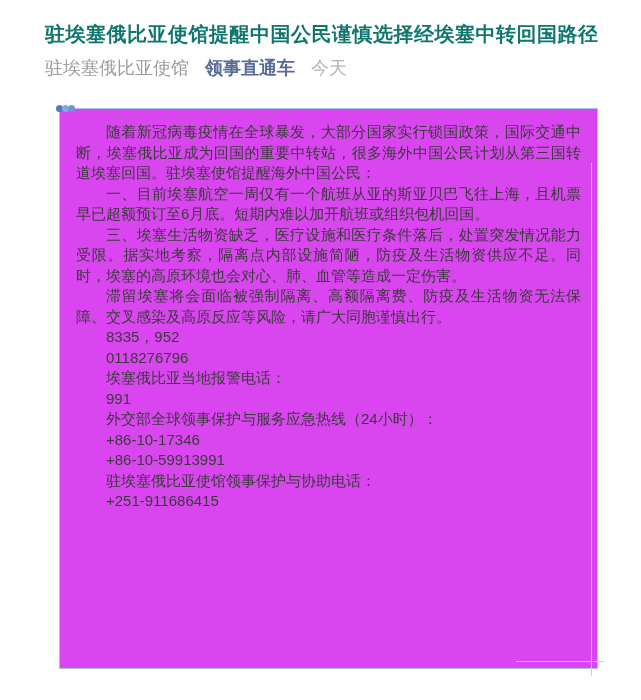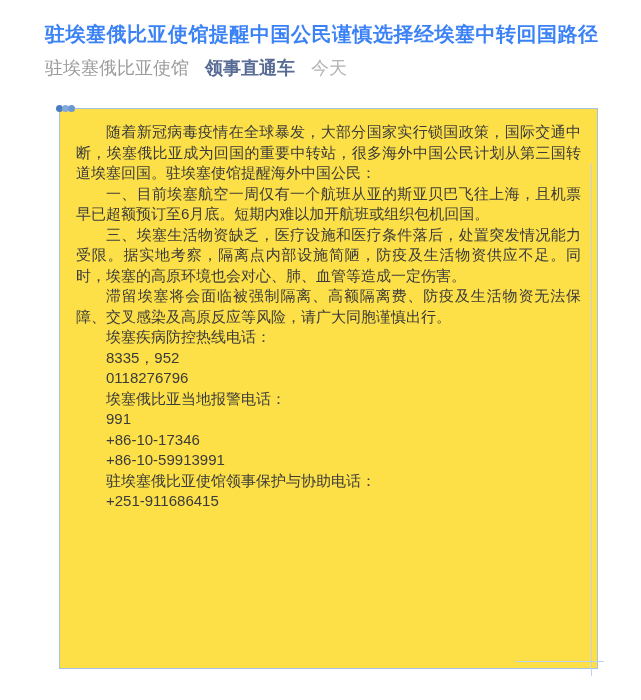--- a/index.html
+++ b/index.html
@@ -10,41 +10,41 @@
     font-family: "Liberation Sans", sans-serif;
     overflow: hidden;
   }
   .page { padding: 20px 40px 0 45px; }
 
   .article-title {
     margin: 0 0 12px 0;
     font-size: 20px;
     line-height: 28px;
     font-weight: 700;
-    color: #3b82f6;
+    color: #0f766e;
     letter-spacing: 0.5px;
   }
 
   .byline {
     font-size: 18px;
     line-height: 17px;
     color: #9c9c9c;
     margin-bottom: 31px;
   }
   .byline .account { color: #9c9c9c; margin-right: 11px; cursor: pointer; }
   .byline .channel { color: #576b95; font-weight: 600; margin-right: 11px; cursor: pointer; }
   .byline .time    { color: #b4b4b4; }
 
   .notice-box {
     position: relative;
     margin-left: 14px;
     width: 539px;
     height: 561px;
     border: 1px solid #a6c1e5;
-    background: #fde047;
+    background: #d946ef;
   }
   .box-content {
     width: 100%; height: 100%;
     padding: 13px 16px 13px 16px;
     overflow: hidden;
   }
 
   .notice-box p, .notice-box .hotline {
     margin: 0;
     font-size: 15px;
@@ -105,25 +105,25 @@
     </div>
     <div class="accent-line-vertical"></div>
     <div class="accent-line-horizontal"></div>
 
     <div class="box-content">
       <p>随着新冠病毒疫情在全球暴发，大部分国家实行锁国政策，国际交通中断，埃塞俄比亚成为回国的重要中转站，很多海外中国公民计划从第三国转道埃塞回国。驻埃塞使馆提醒海外中国公民：</p>
       <p>一、目前埃塞航空一周仅有一个航班从亚的斯亚贝巴飞往上海，且机票早已超额预订至6月底。短期内难以加开航班或组织包机回国。</p>
       <p>三、埃塞生活物资缺乏，医疗设施和医疗条件落后，处置突发情况能力受限。据实地考察，隔离点内部设施简陋，防疫及生活物资供应不足。同时，埃塞的高原环境也会对心、肺、血管等造成一定伤害。</p>
       <p>滞留埃塞将会面临被强制隔离、高额隔离费、防疫及生活物资无法保障、交叉感染及高原反应等风险，请广大同胞谨慎出行。</p>
 
-      <div class="hotline">埃塞疾病防控热线电话：</div>
       <div class="hotline">8335，952</div>
       <div class="hotline">0118276796</div>
       <div class="hotline">埃塞俄比亚当地报警电话：</div>
       <div class="hotline">991</div>
+      <div class="hotline">外交部全球领事保护与服务应急热线（24小时）：</div>
       <div class="hotline">+86-10-17346</div>
       <div class="hotline">+86-10-59913991</div>
       <div class="hotline">驻埃塞俄比亚使馆领事保护与协助电话：</div>
       <div class="hotline">+251-911686415</div>
     </div>
 
   </div>
 
 </div>
 

